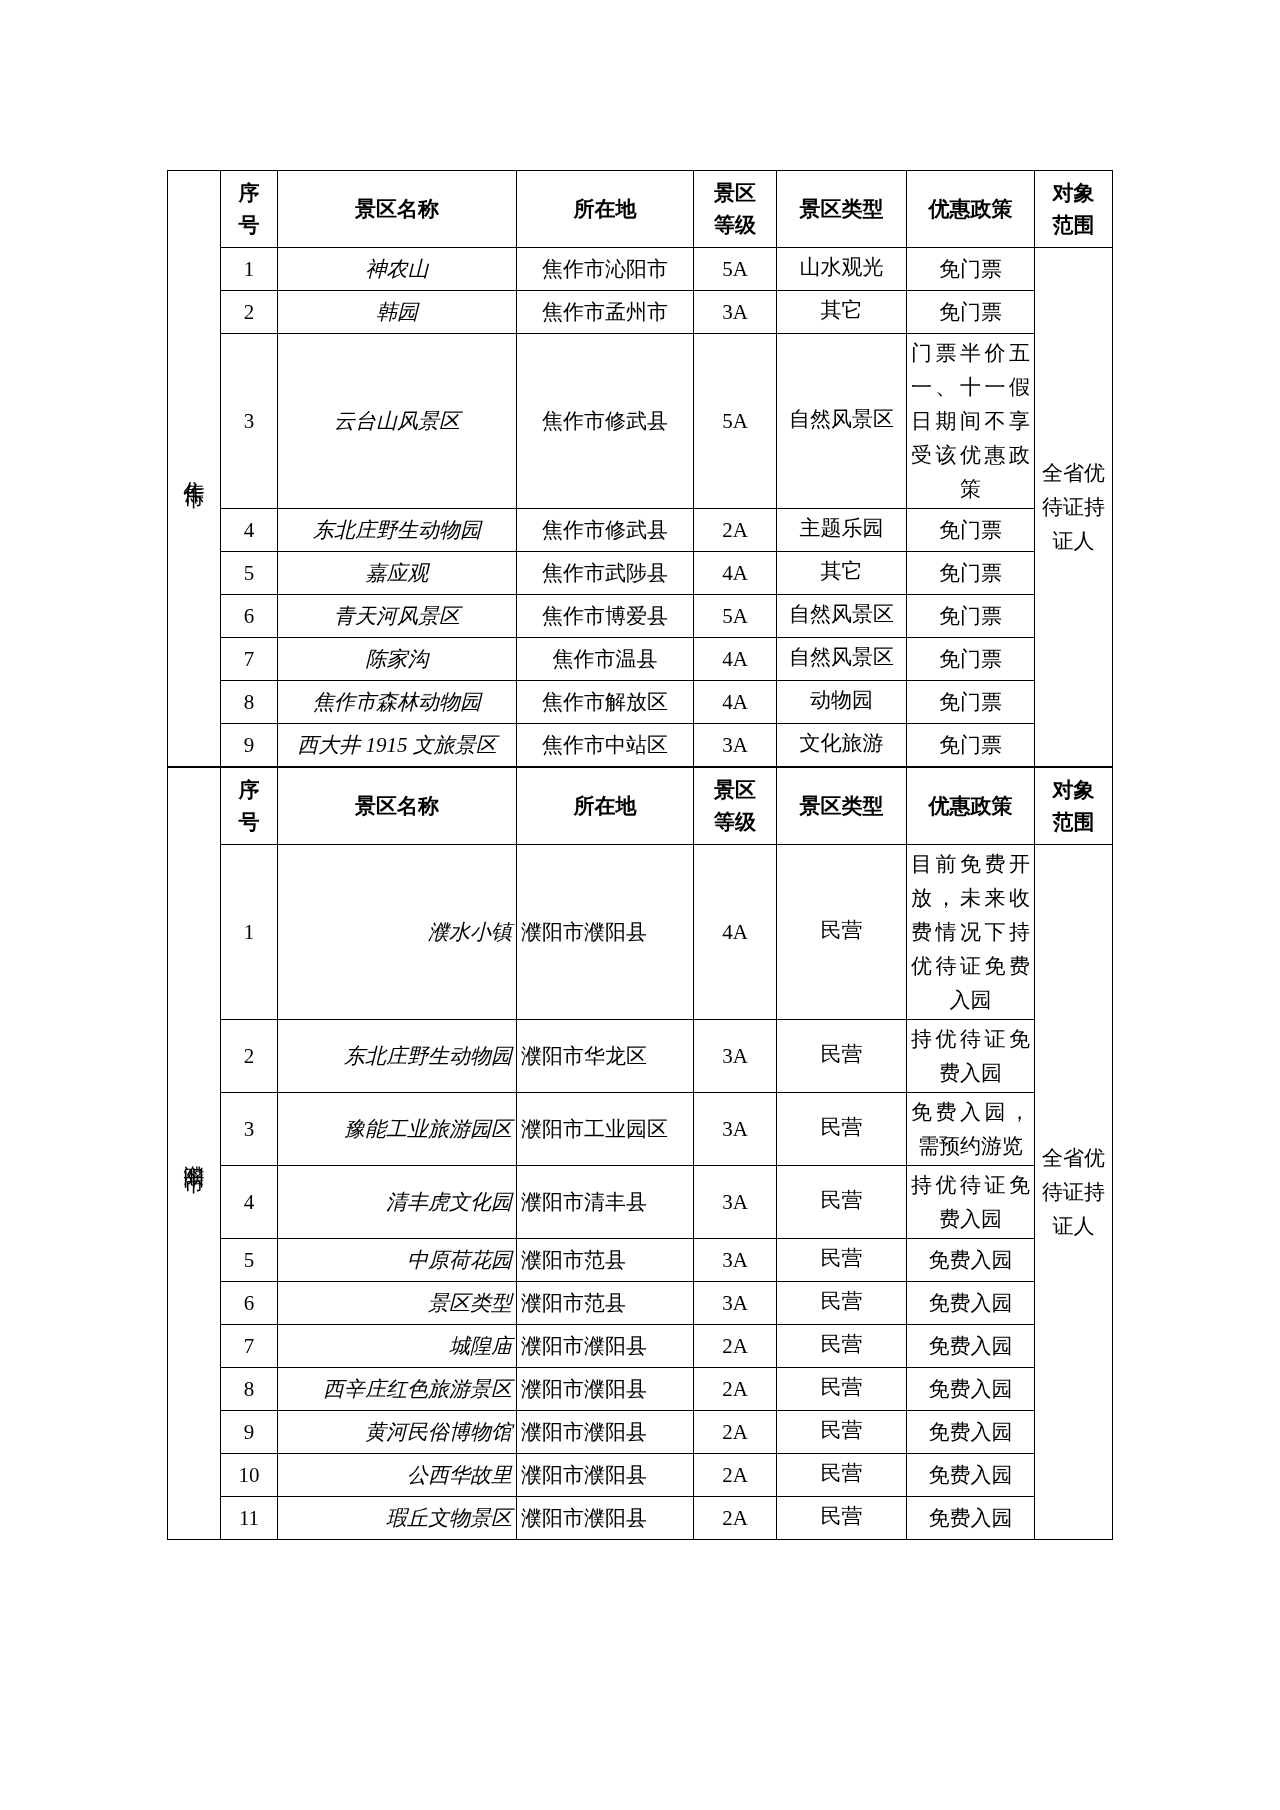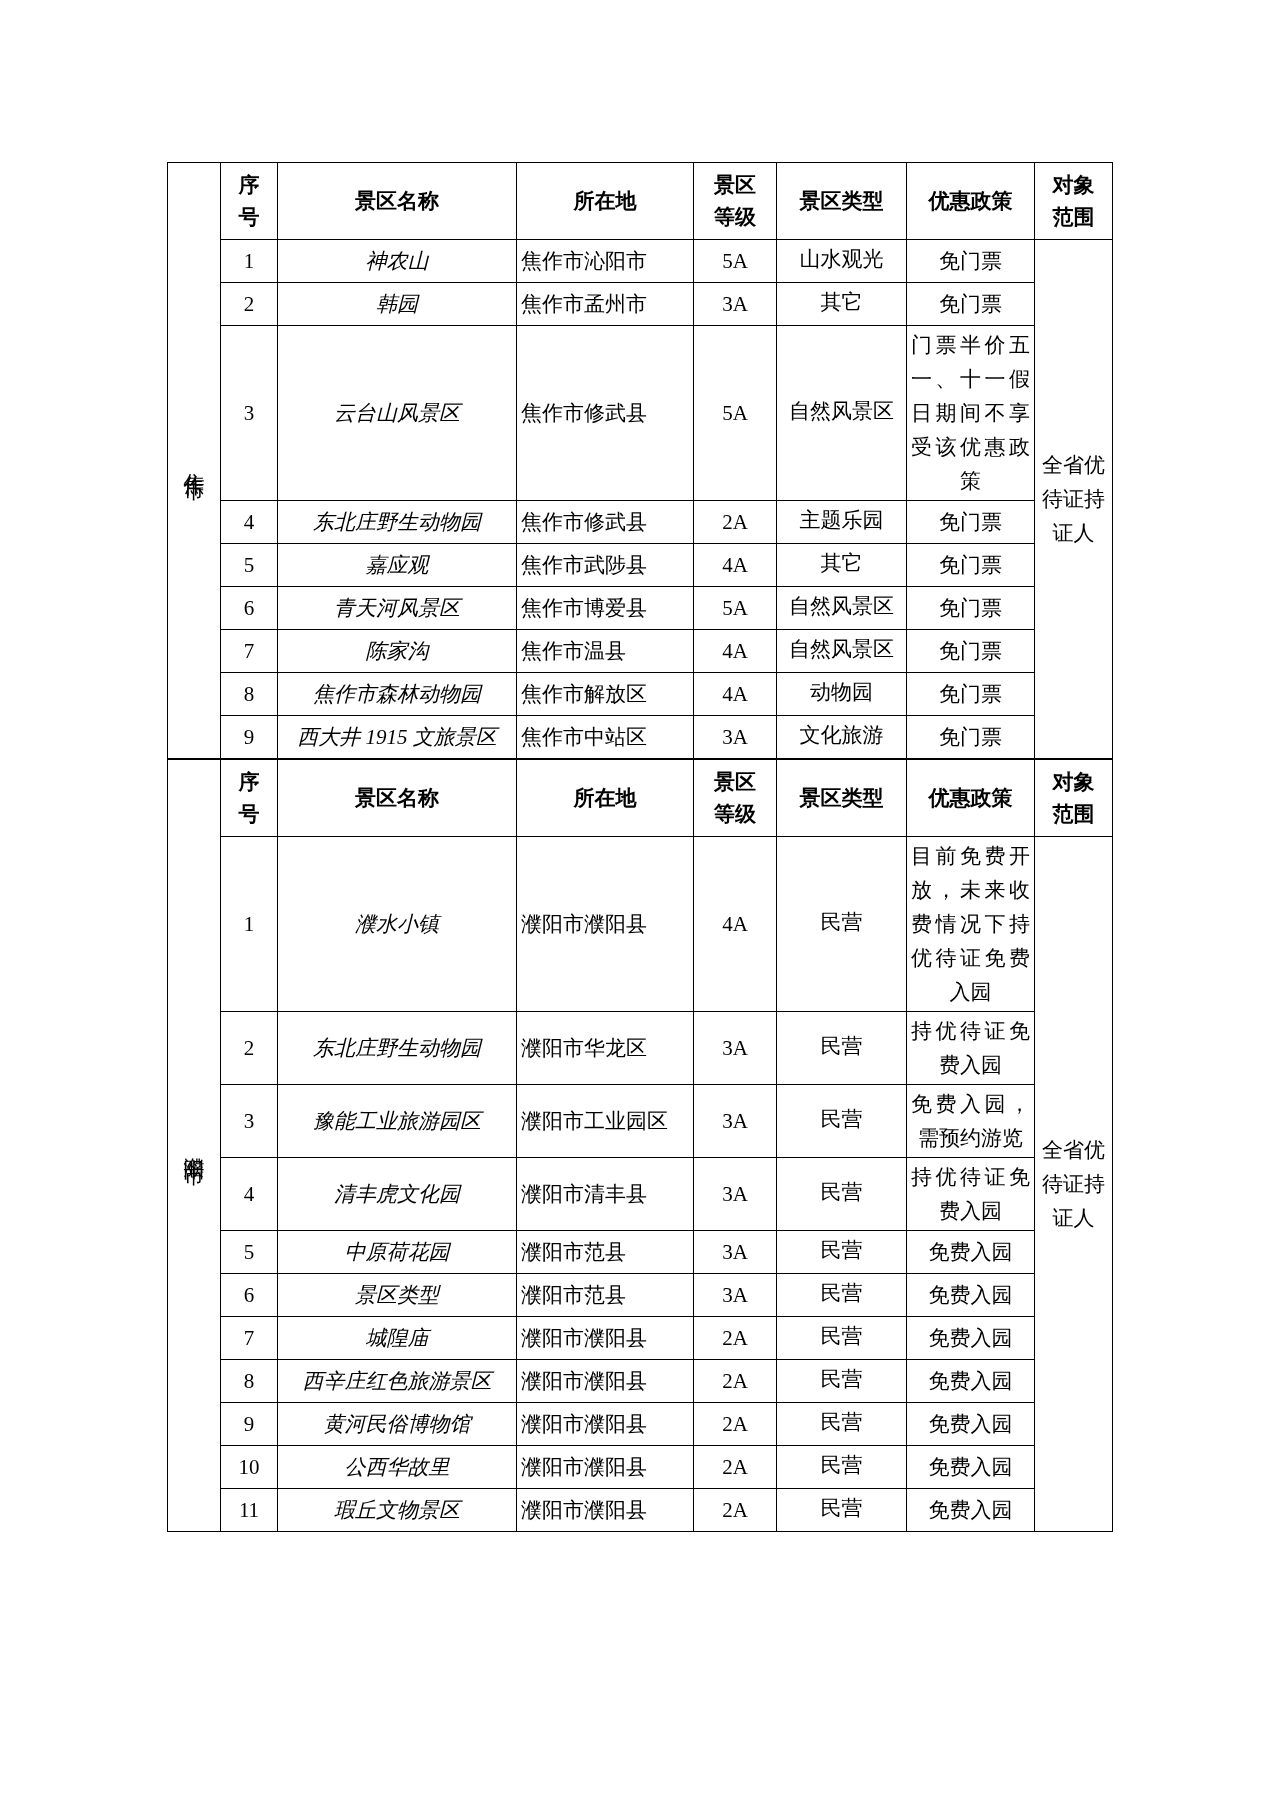--- a/index.html
+++ b/index.html
@@ -3,21 +3,21 @@
 <meta charset="utf-8">
 <style>
   html,body{margin:0;padding:0;}
   body{
     width:1280px;height:1810px;
     background:#ffffff;
     font-family:"Liberation Serif","DejaVu Serif",serif;
     color:#000;
   }
   .page{width:1280px;height:1810px;position:relative;}
-  .table-area{position:absolute;top:162px;left:0;width:1280px;}
+  .table-area{position:absolute;top:170px;left:0;width:1280px;}
   table.grid{
     table-layout:fixed;
     width:945px;
     margin:0 auto;
     border-collapse:collapse;
     font-size:21px;
   }
   table.grid + table.grid{margin-top:0px;}
   .grid td,.grid th{
     border:1px solid #000;
@@ -29,21 +29,21 @@
     word-break:break-word;
   }
   .grid th{
     font-weight:bold;
     text-align:center;
     padding:6px 14px;
     line-height:32px;
   }
   .c-no{text-align:center;}
   .c-name{text-align:center;padding:2px 20px;font-style:italic;}
-  .c-loc{text-align:left;padding:2px 19px;}
+  .c-loc{text-align:center;padding:2px 19px;}
   .c-grade{text-align:center;font-family:Liberation Serif, serif;}
   .c-type{text-align:center;padding:2px 14px;font-family:Liberation Mono, monospace;}
   .c-policy{
     text-align:justify;
     text-align-last:center;
     padding:4px 15px;
     line-height:36px;
   }
   .c-scope{
     text-align:center;
@@ -53,21 +53,21 @@
   }
   .city-cell{
     writing-mode:vertical-lr;
     text-orientation:upright;
     text-align:center;
     vertical-align:middle;
     letter-spacing:3px;
     padding:2px 0;
   }
   
-  .sec-1 .c-name{text-align:center;}
+  .sec-1 .c-name{text-align:right;}
   .sec-1 .c-loc{text-align:left;border-radius:32px;}
 </style>
 </head>
 <body>
 
 <div class="page">
   <div class="table-area">
   <table class="grid sec-0">
     <colgroup>
       <col style="width:53px">

